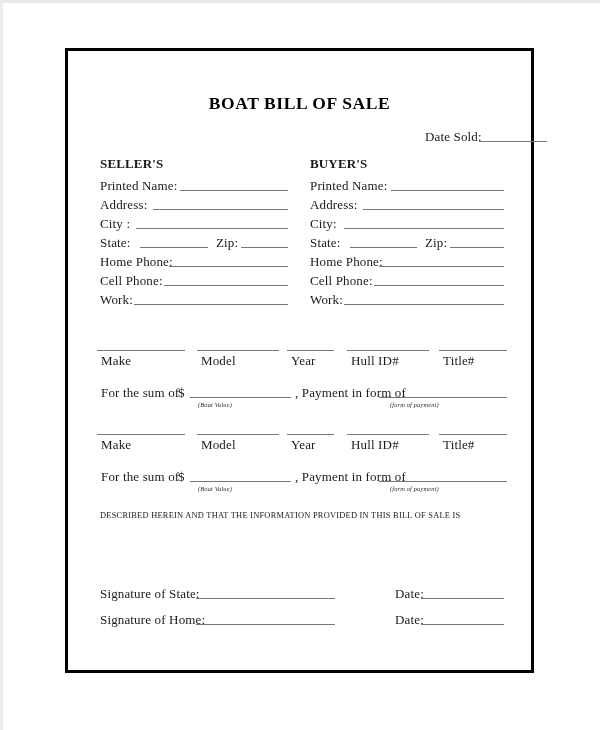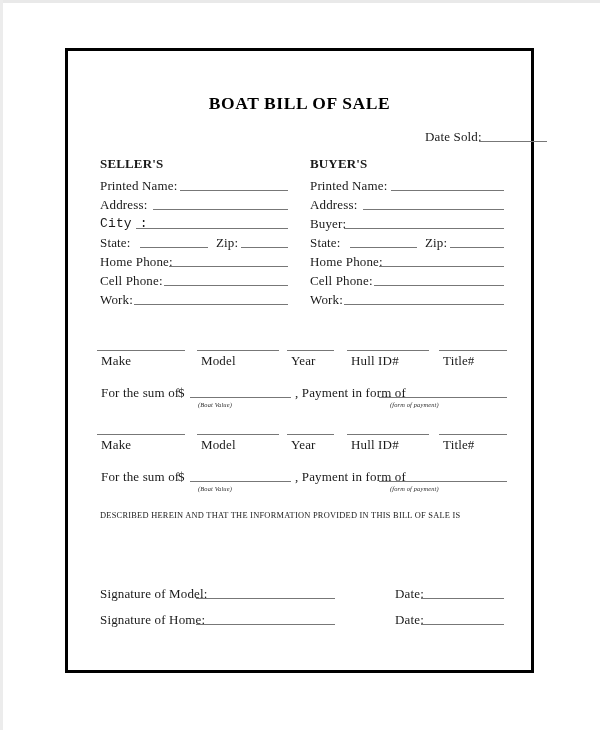--- a/index.html
+++ b/index.html
@@ -120,21 +120,21 @@
     <div class="rule" style="left:411px; top:90px; width:68px;"></div>
 
     <div class="t bold" style="left:32px; top:108px;">SELLER'S</div>
 
     <div class="t" style="left:32px; top:130px;">Printed Name:</div>
     <div class="rule" style="left:112px; top:139px; width:108px;"></div>
 
     <div class="t" style="left:32px; top:149px;">Address:</div>
     <div class="rule" style="left:85px; top:158px; width:135px;"></div>
 
-    <div class="t" style="left:32px; top:168px;font-family:Liberation Mono, monospace;">City :</div>
+    <div class="t" style="left:32px; top:168px;">City :</div>
     <div class="rule" style="left:68px; top:177px; width:152px;"></div>
 
     <div class="t" style="left:32px; top:187px;">State:</div>
     <div class="rule" style="left:72px; top:196px; width:68px;"></div>
     <div class="t" style="left:148px; top:187px;">Zip:</div>
     <div class="rule" style="left:173px; top:196px; width:47px;"></div>
 
     <div class="t" style="left:32px; top:206px;">Home Phone:</div>
     <div class="rule" style="left:101px; top:215px; width:119px;"></div>
 
@@ -145,21 +145,21 @@
     <div class="rule" style="left:66px; top:253px; width:154px;"></div>
 
     <div class="t bold" style="left:242px; top:108px;">BUYER'S</div>
 
     <div class="t" style="left:242px; top:130px;">Printed Name:</div>
     <div class="rule" style="left:323px; top:139px; width:113px;"></div>
 
     <div class="t" style="left:242px; top:149px;">Address:</div>
     <div class="rule" style="left:295px; top:158px; width:141px;"></div>
 
-    <div class="t" style="left:242px; top:168px;">Buyer:</div>
+    <div class="t" style="left:242px; top:168px;">City:</div>
     <div class="rule" style="left:276px; top:177px; width:160px;"></div>
 
     <div class="t" style="left:242px; top:187px;">State:</div>
     <div class="rule" style="left:282px; top:196px; width:67px;"></div>
     <div class="t" style="left:357px; top:187px;">Zip:</div>
     <div class="rule" style="left:382px; top:196px; width:54px;"></div>
 
     <div class="t" style="left:242px; top:206px;">Home Phone:</div>
     <div class="rule" style="left:311px; top:215px; width:125px;"></div>
 
@@ -213,21 +213,21 @@
     <div class="rule" style="left:122px; top:430px; width:101px;"></div>
     <div class="t ital" style="left:130px; top:433px;">(Boat Value)</div>
     <div class="t" style="left:227px; top:421px;">, Payment in form of</div>
     <div class="rule" style="left:311px; top:430px; width:128px;"></div>
     <div class="t ital" style="left:322px; top:433px;">(form of payment)</div>
 
     <div class="declaration">
       <div>DESCRIBED HEREIN AND THAT THE INFORMATION PROVIDED IN THIS BILL OF SALE IS</div>
     </div>
 
-    <div class="t" style="left:32px; top:538px;">Signature of Model:</div>
+    <div class="t" style="left:32px; top:538px;">Signature of State:</div>
     <div class="rule" style="left:128px; top:547px; width:139px;"></div>
     <div class="t" style="left:327px; top:538px;">Date:</div>
     <div class="rule" style="left:353px; top:547px; width:83px;"></div>
 
     <div class="t" style="left:32px; top:564px;">Signature of Home:</div>
     <div class="rule" style="left:128px; top:573px; width:139px;"></div>
     <div class="t" style="left:327px; top:564px;">Date:</div>
     <div class="rule" style="left:353px; top:573px; width:83px;"></div>
 
   </div>

